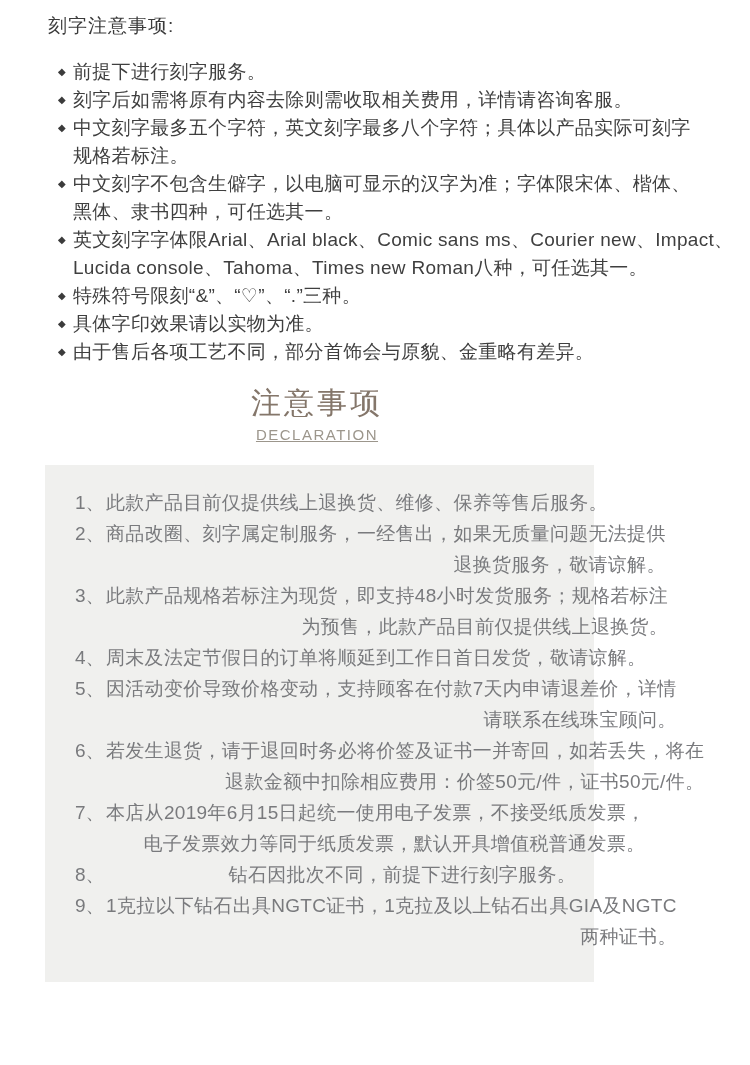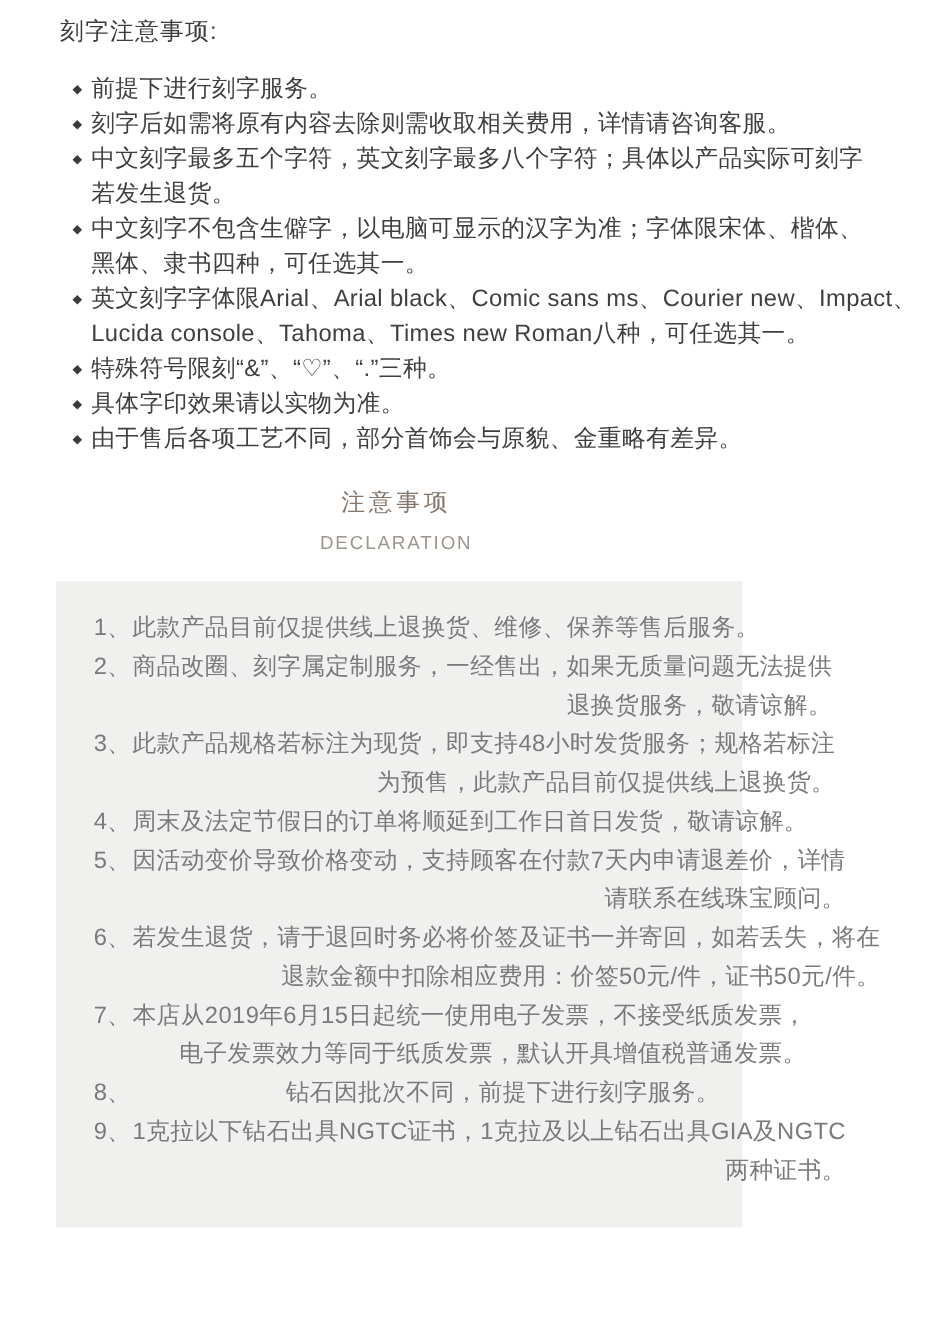--- a/index.html
+++ b/index.html
@@ -24,26 +24,26 @@
     flex: 0 0 15px; width: 15px;
     font-size: 10px; line-height: 28px; color: #3b3b3b;
     text-align: left;
   }
   .e-lines { flex: 1; font-size: 19px; line-height: 28px; color: #3f3f3f; letter-spacing: 0.3px; }
   .ln { white-space: nowrap; }
 
   
   .decl-head { text-align: center; margin-top: 20px; }
   .decl-title-cn {
-    font-size: 19px; color: #84766a; letter-spacing: 3px;
+    font-size: 30px; color: #84766a; letter-spacing: 3px;
     line-height: 34px; font-weight: 400;
   }
   .decl-title-en {
     font-size: 15px; color: #9c968c; letter-spacing: 1.5px;
-    line-height: 20px; margin-top: 5px; font-weight: 400;
+    line-height: 20px; margin-top: 5px; font-weight: 400; text-decoration: underline;
   }
 
   
   .decl-box {
     margin: 20px 40px 0 45px;
     background: #f0f0ee;
     padding: 22px 18px 30px 30px;
   }
   .d-item { display: flex; align-items: flex-start; }
   .d-num {
@@ -72,21 +72,21 @@
         <span class="bullet">◆</span>
         <div class="e-lines">
           <div class="ln">刻字后如需将原有内容去除则需收取相关费用，详情请咨询客服。</div>
         </div>
       </div>
 
       <div class="e-item">
         <span class="bullet">◆</span>
         <div class="e-lines">
           <div class="ln">中文刻字最多五个字符，英文刻字最多八个字符；具体以产品实际可刻字</div>
-          <div class="ln">若发生退货。</div>
+          <div class="ln">规格若标注。</div>
         </div>
       </div>
 
       <div class="e-item">
         <span class="bullet">◆</span>
         <div class="e-lines">
           <div class="ln">中文刻字不包含生僻字，以电脑可显示的汉字为准；字体限宋体、楷体、</div>
           <div class="ln">黑体、隶书四种，可任选其一。</div>
         </div>
       </div>

